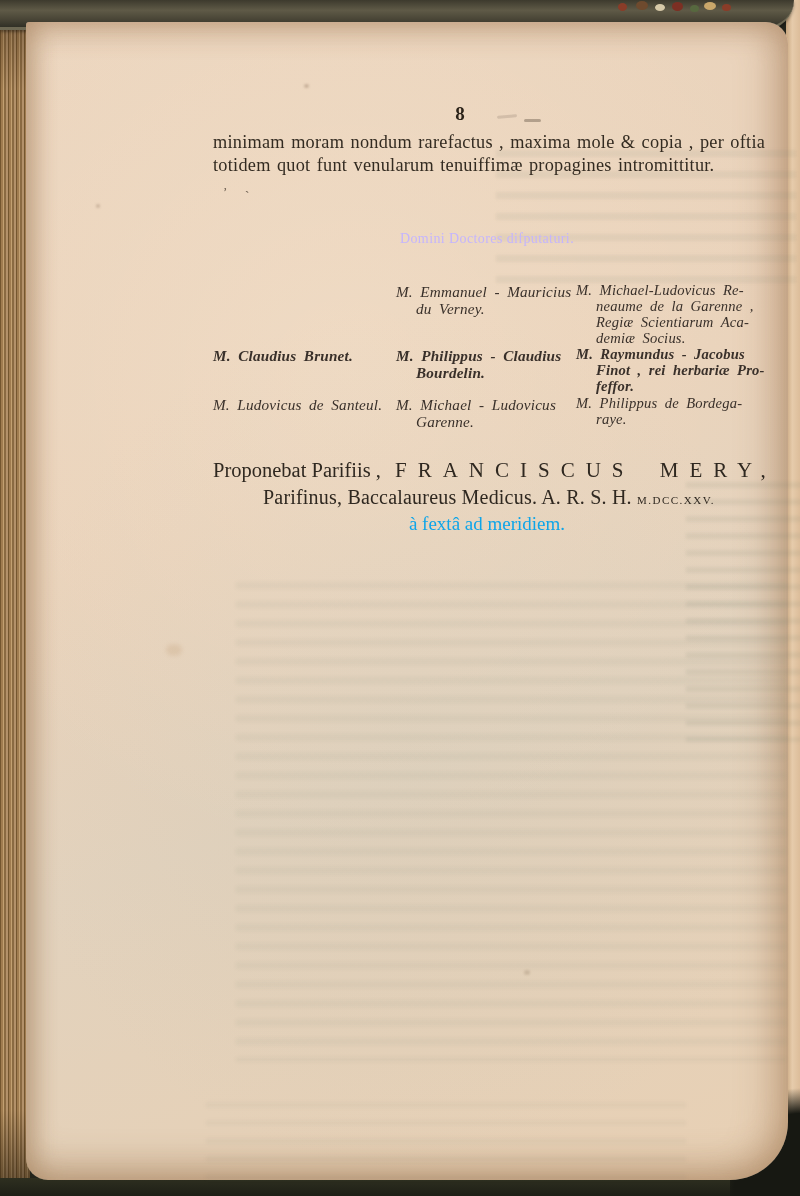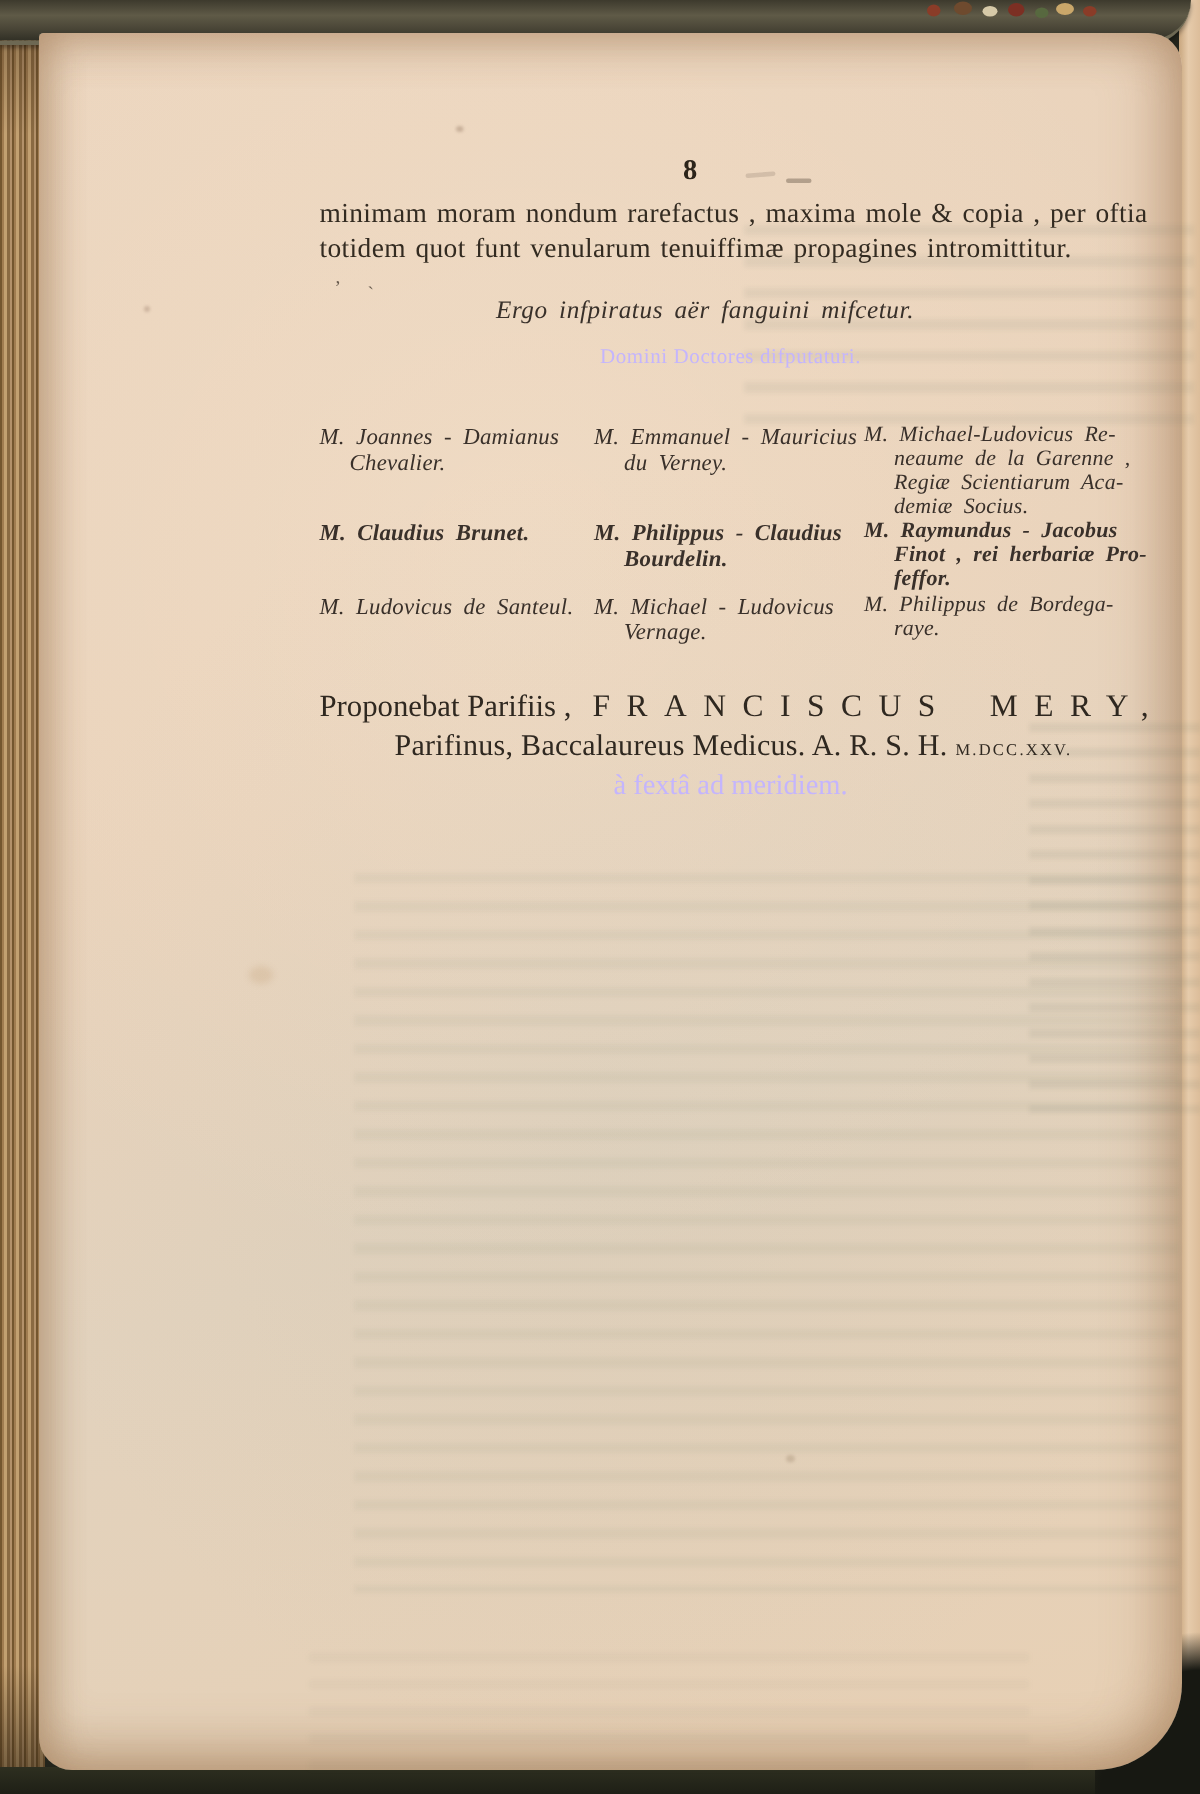--- a/index.html
+++ b/index.html
@@ -62,21 +62,21 @@
   .doccell .doc-line{line-height:17.3px;white-space:nowrap;}
   .doccell.c3 .doc-line{line-height:15.9px;font-size:14.6px;}
   .doccell .doc-line.cont{padding-left:20px;}
   .c1{left:213px;width:182px;} .c2{left:396px;width:176px;} .c3{left:576px;width:186px;}
   .r1{top:283px;} .r2{top:347px;font-weight:bold;} .r3{top:396px;}
 
   .colo1{left:213px;top:458px;font-size:20.5px;color:#2f2820;}
   .colo1 .caps{letter-spacing:11px;word-spacing:9px;margin-left:14px;font-size:21px;}
   .colo2{left:209px;top:486px;width:560px;text-align:center;font-size:20px;letter-spacing:.2px;color:#2f2820;}
   .colo2 .sc{font-size:11px;letter-spacing:1.5px;}
-  .colo3{left:213px;top:513px;width:548px;text-align:center;font-size:19px;color:#c4b5fd;}
+  .colo3{left:213px;top:513px;width:548px;text-align:center;font-size:19px;color:#0ea5e9;}
 </style>
 </head>
 <body>
 
 <div class="scene">
 
   <div class="left-edges"></div>
   <div class="right-strip"></div>
   <div class="bottom-band"></div>
   <div class="corner-dark"></div>
@@ -108,27 +108,22 @@
     <div class="smudge" style="left:524px;top:119px;width:17px;height:2.5px;"></div>
 
     <div class="t para">
       <div>minimam moram nondum rarefactus , maxima mole &amp; copia , per oftia</div>
       <div>totidem quot funt venularum tenuiffimæ propagines intromittitur.</div>
     </div>
 
     <div class="tick" style="left:223px;top:184px;">’</div>
     <div class="tick" style="left:245px;top:188px;">ˋ</div>
 
-    <div class="t thesis">Ergo infpiratus aër fanguini mifcetur.</div>
     <div class="t heading">Domini Doctores difputaturi.</div>
 
-    <div class="doccell c1 r1">
-        <div class="doc-line">M.  Joannes - Damianus</div>
-        <div class="doc-line cont">Chevalier.</div>
-      </div>
     <div class="doccell c2 r1">
         <div class="doc-line">M. Emmanuel - Mauricius</div>
         <div class="doc-line cont">du Verney.</div>
       </div>
     <div class="doccell c3 r1">
         <div class="doc-line">M. Michael-Ludovicus Re-</div>
         <div class="doc-line cont">neaume de la Garenne ,</div>
         <div class="doc-line cont">Regiæ Scientiarum Aca-</div>
         <div class="doc-line cont">demiæ Socius.</div>
       </div>
@@ -142,21 +137,21 @@
     <div class="doccell c3 r2">
         <div class="doc-line">M.  Raymundus - Jacobus</div>
         <div class="doc-line cont">Finot ,  rei herbariæ Pro-</div>
         <div class="doc-line cont">feffor.</div>
       </div>
     <div class="doccell c1 r3">
         <div class="doc-line">M. Ludovicus de Santeul.</div>
       </div>
     <div class="doccell c2 r3">
         <div class="doc-line">M.   Michael - Ludovicus</div>
-        <div class="doc-line cont">Vernage.</div>
+        <div class="doc-line cont">Garenne.</div>
       </div>
     <div class="doccell c3 r3">
         <div class="doc-line">M.  Philippus de Bordega-</div>
         <div class="doc-line cont">raye.</div>
       </div>
 
     <div class="t colo1">
       <span>Proponebat Parifiis ,</span><span class="caps">FRANCISCUS MERY,</span>
     </div>
     <div class="t colo2">

